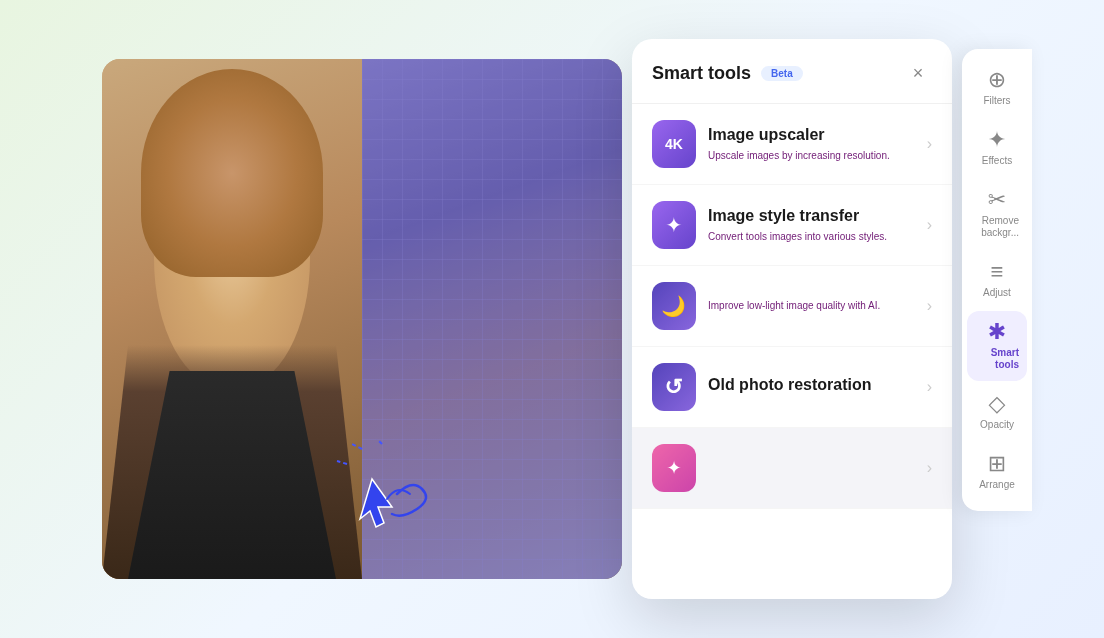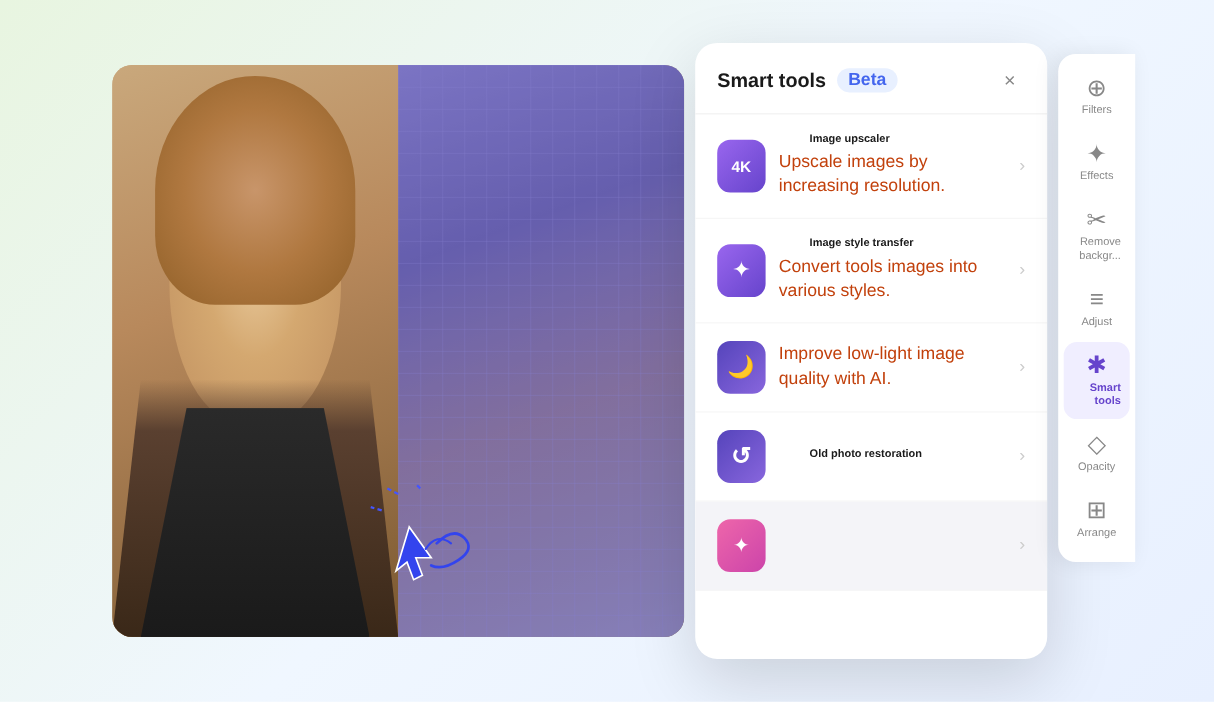--- a/index.html
+++ b/index.html
@@ -153,21 +153,21 @@
     .panel-title {
       font-size: 18px;
       font-weight: 700;
       color: #1a1a1a;
       margin-right: 10px;
     }
 
     .beta-badge {
       background: #e8f0ff;
       color: #4466ee;
-      font-size: 16px;
+      font-size: 10px;
       font-weight: 600;
       padding: 2px 10px;
       border-radius: 12px;
     }
 
     .close-btn {
       margin-left: auto;
       width: 28px;
       height: 28px;
       border-radius: 50%;
@@ -211,31 +211,30 @@
       color: white;
       font-size: 20px;
     }
 
     .tool-info {
       flex: 1;
       margin: 0 12px;
     }
 
     .tool-name {
-      font-size: 10px;
+      font-size: 16px;
       font-weight: 700;
       color: #1a1a1a;
       margin-bottom: 4px;
       line-height: 1.3;
-      margin-left: 28px;
     }
 
     .tool-desc {
-      font-size: 16px;
-      color: #c2410c;
+      font-size: 10px;
+      color: #701a75;
       line-height: 1.4;
     }
 
     .tool-chevron {
       color: #ccc;
       font-size: 16px;
       flex-shrink: 0;
     }
 
     

